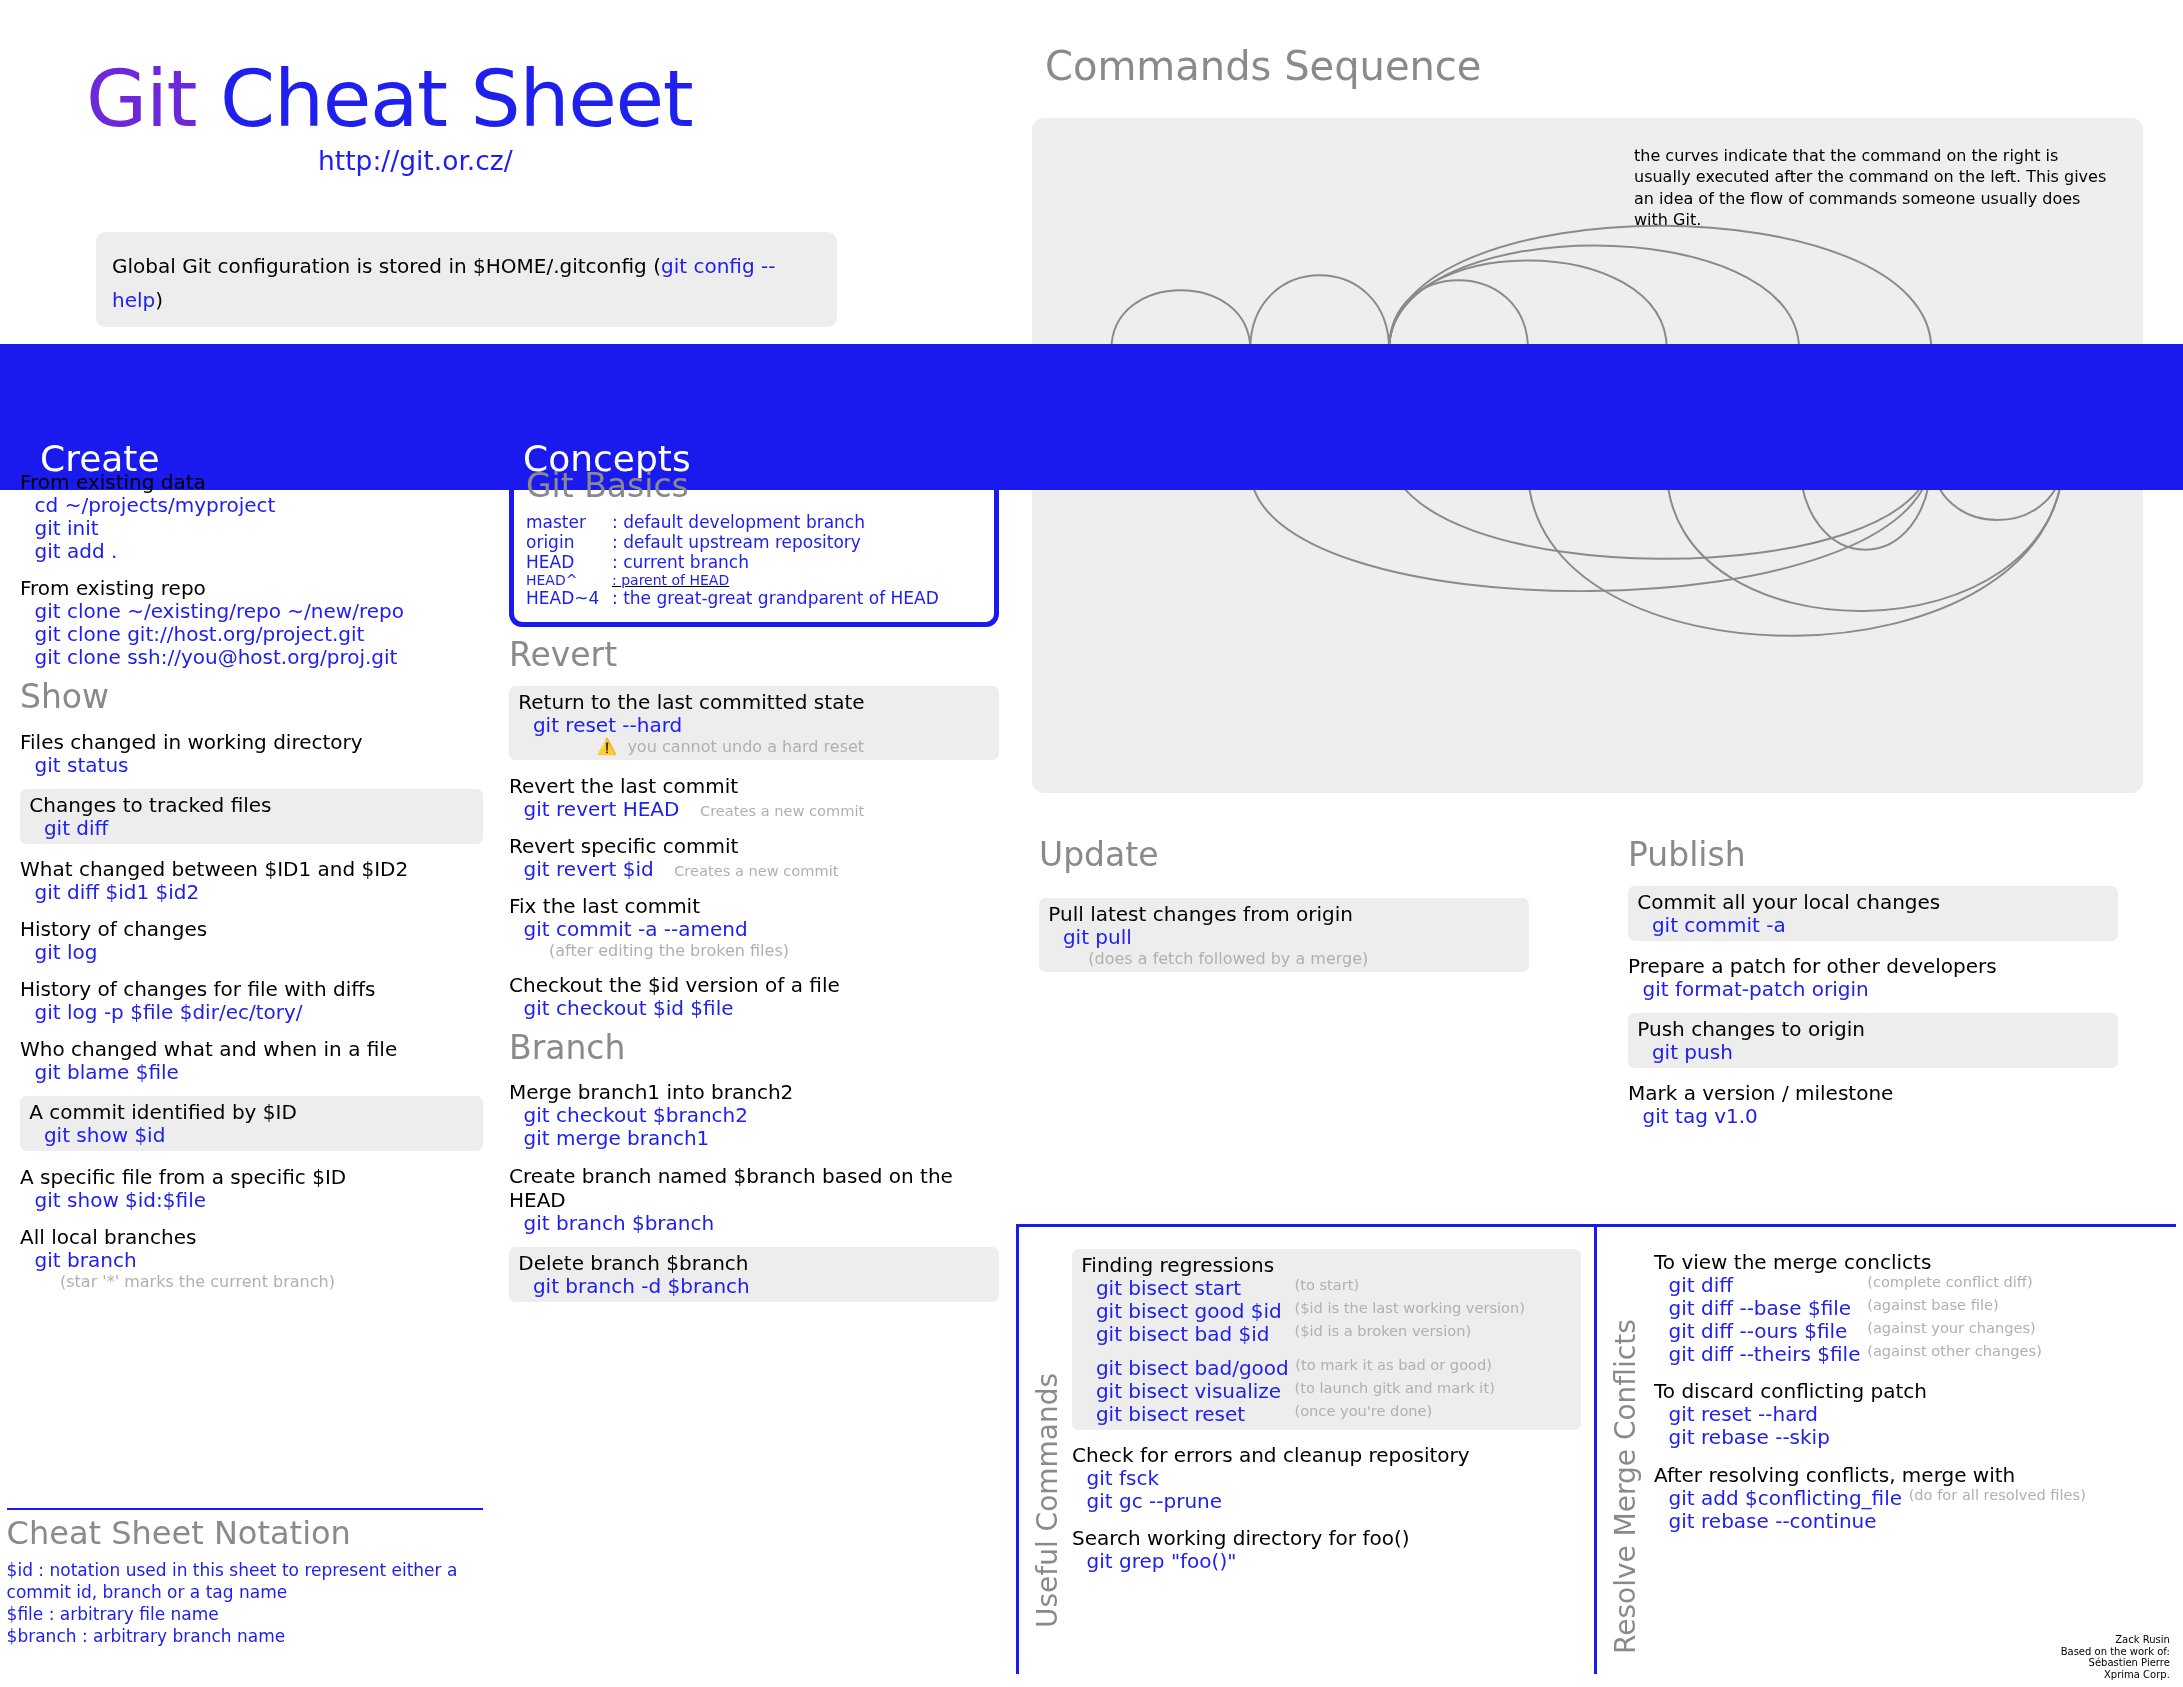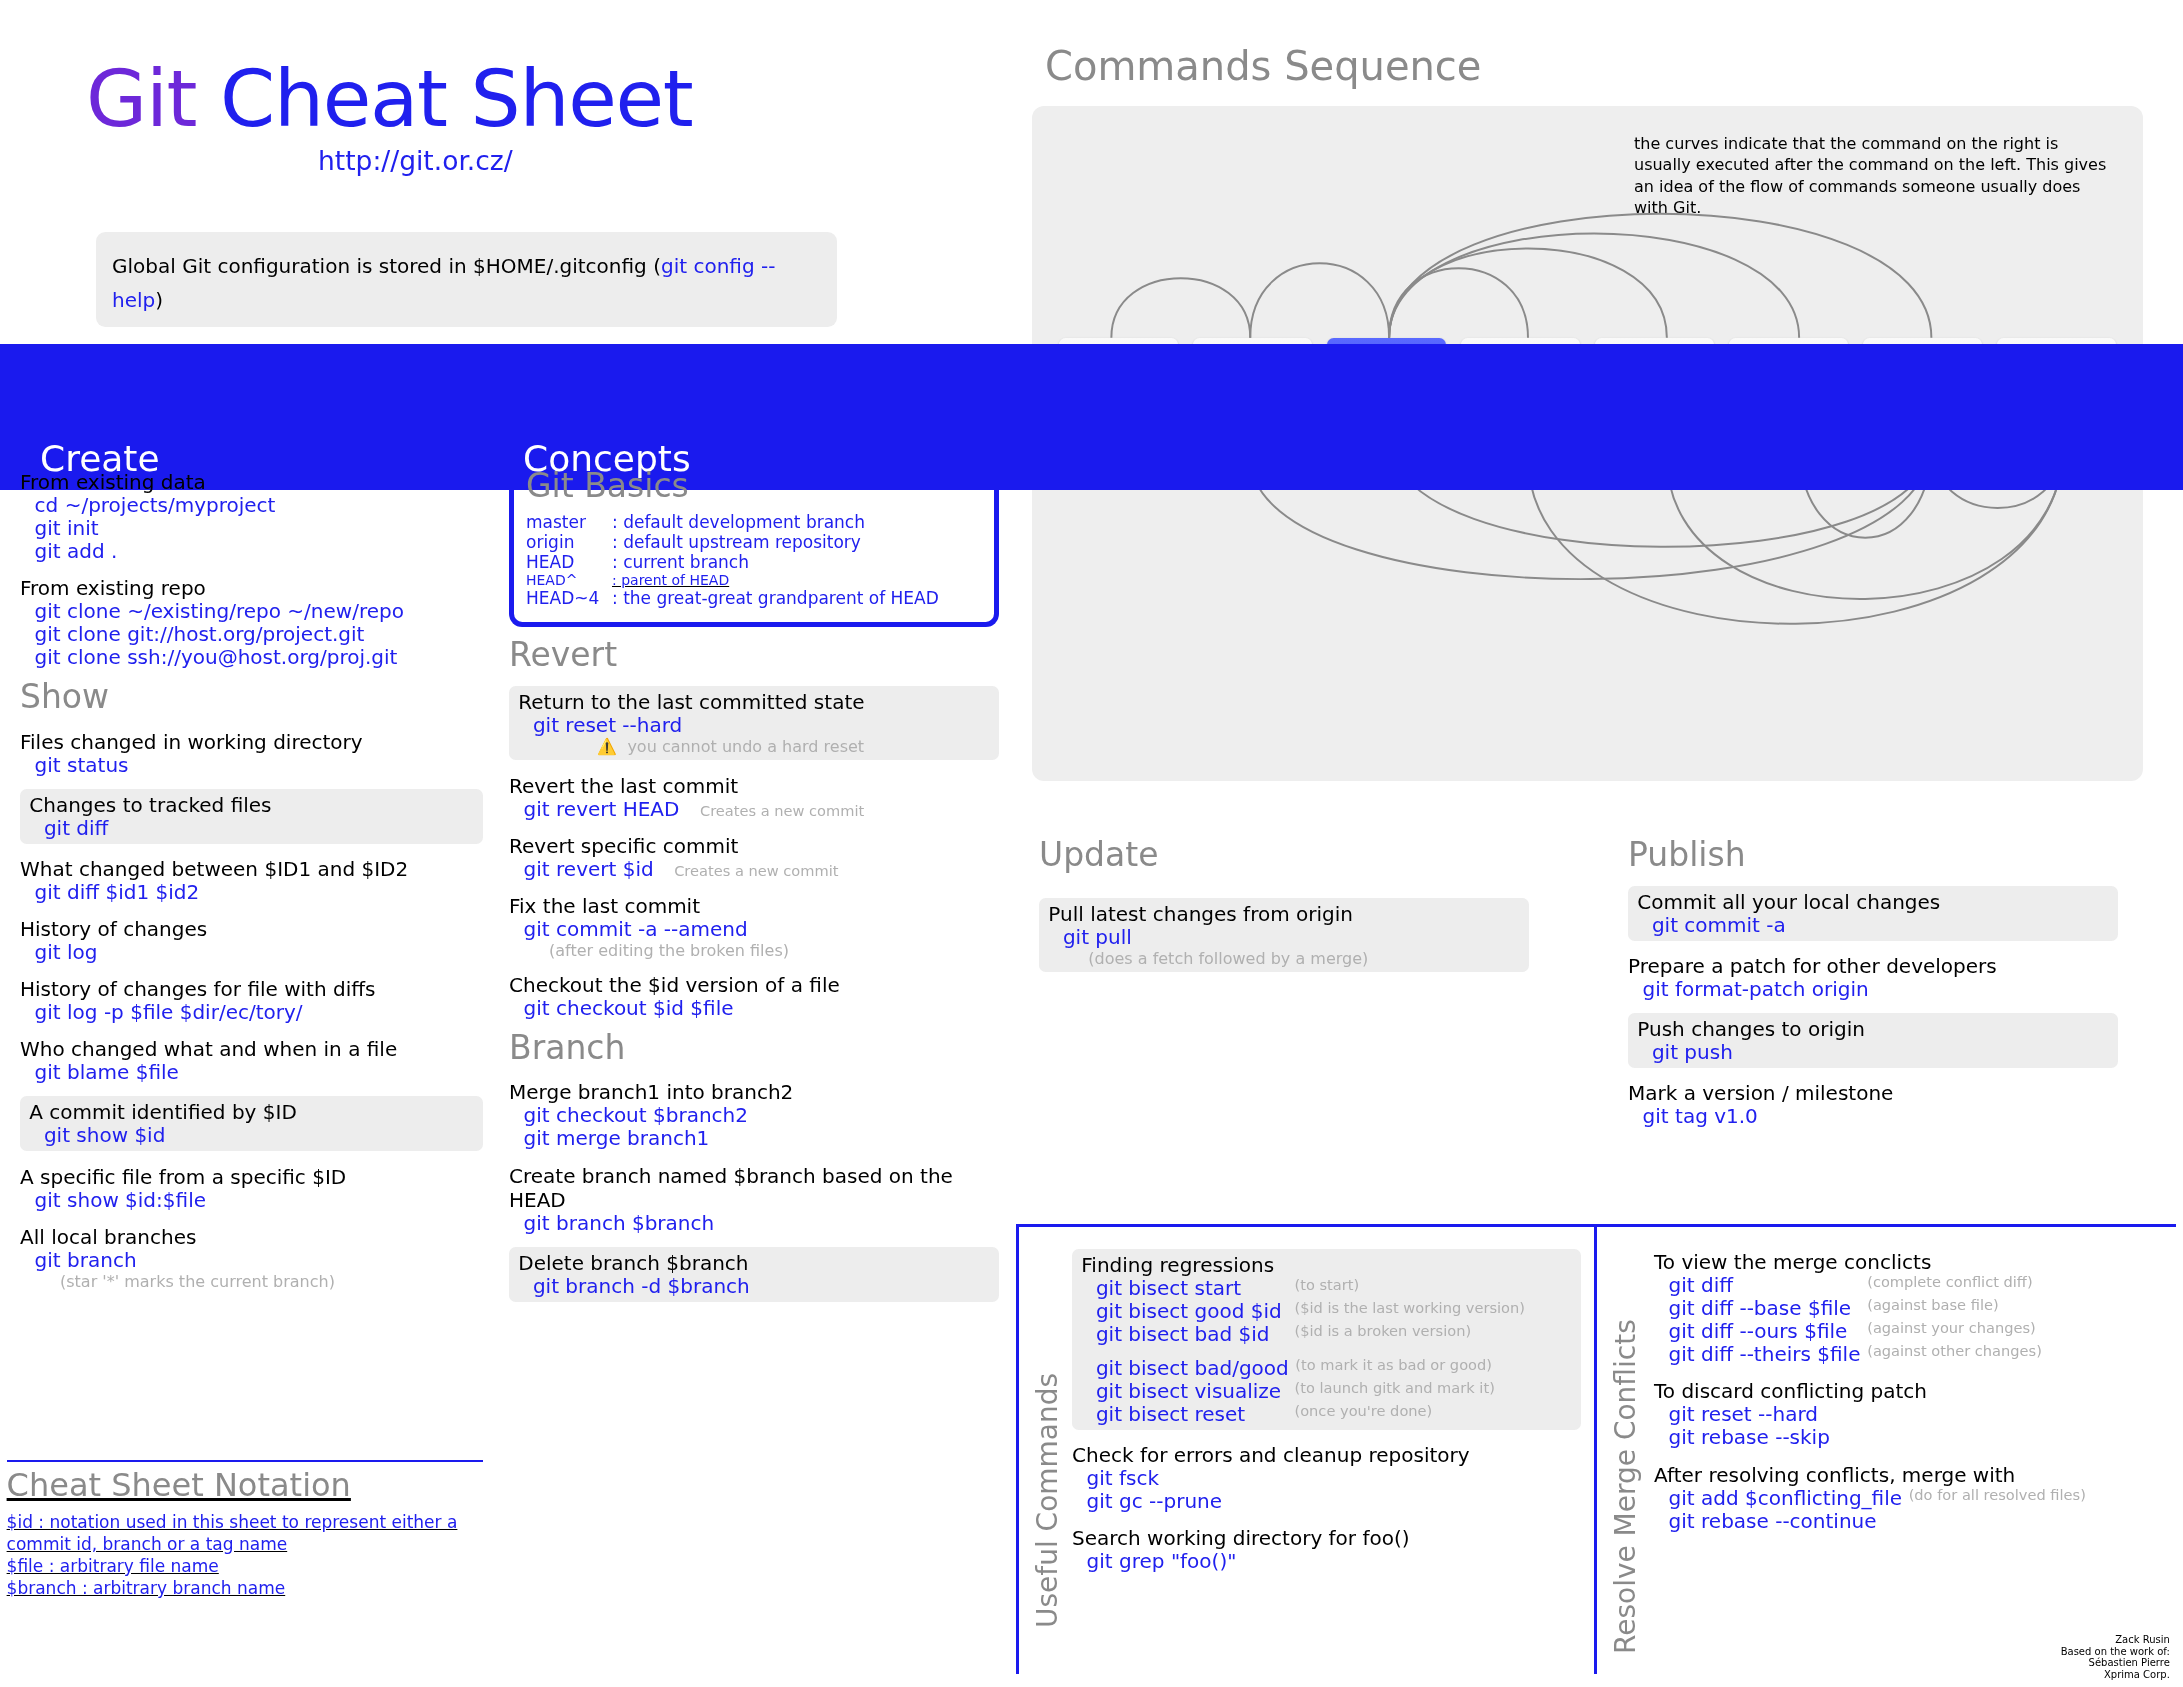--- a/index.html
+++ b/index.html
@@ -96,21 +96,21 @@
     border-radius: 0 0 13.2px 13.2px;
     padding: 9.3px 12px 14.6px 12px;
     width: 490px;
   }
 
   
   .seq-title { position:absolute; left:1045px; top:43px; font-size:40px; color:#8a8a8a;}
   .seq-panel {
     position: absolute;
     left: 1032px;
-    top: 106px;
+    top: 118px;
     width: 1111px;
     height: 675px;
     background: #eeeeee;
     border-radius: 12px;
   }
   .seq-note {
     position:absolute; right:33px; top:26.5px; width:476px;
     font-size:16px; line-height:1.35;
   }
   .seq-nodes {
@@ -137,23 +137,22 @@
     margin-bottom:4px;
   }
   .node-cmds { color:#2020ee; font-size:17px; line-height:1.1; font-weight:500; }
   .node.active .node-cmds { color:#fff; }
 
   
   .arcs { position:absolute; left:0; top:0; width:1111px; height:675px; pointer-events:none; }
 
   
   .notation {
-    position:absolute; left:6.6px; top:1460px; width:476px;
+    position:absolute; left:6.6px; top:1508px; width:476px;
     border-top: 2.6px solid #1a1aee;
-    text-decoration: underline;
   }
   .notation h3 { color:#8a8a8a; font-size:32px; font-weight:400; margin:4px 0 6.6px 0;}
   .notation .line { color:#2020ee; font-size:17px; line-height:1.3;}
 
   
   .lower-left-border {
     position:absolute; left:1016px; top:1224px; height:450px; width:2.6px; background:#1a1aee;
   }
   .lower-left-border-h {
     position:absolute; left:1016px; top:1224px; width:579px; height:2.6px; background:#1a1aee;

